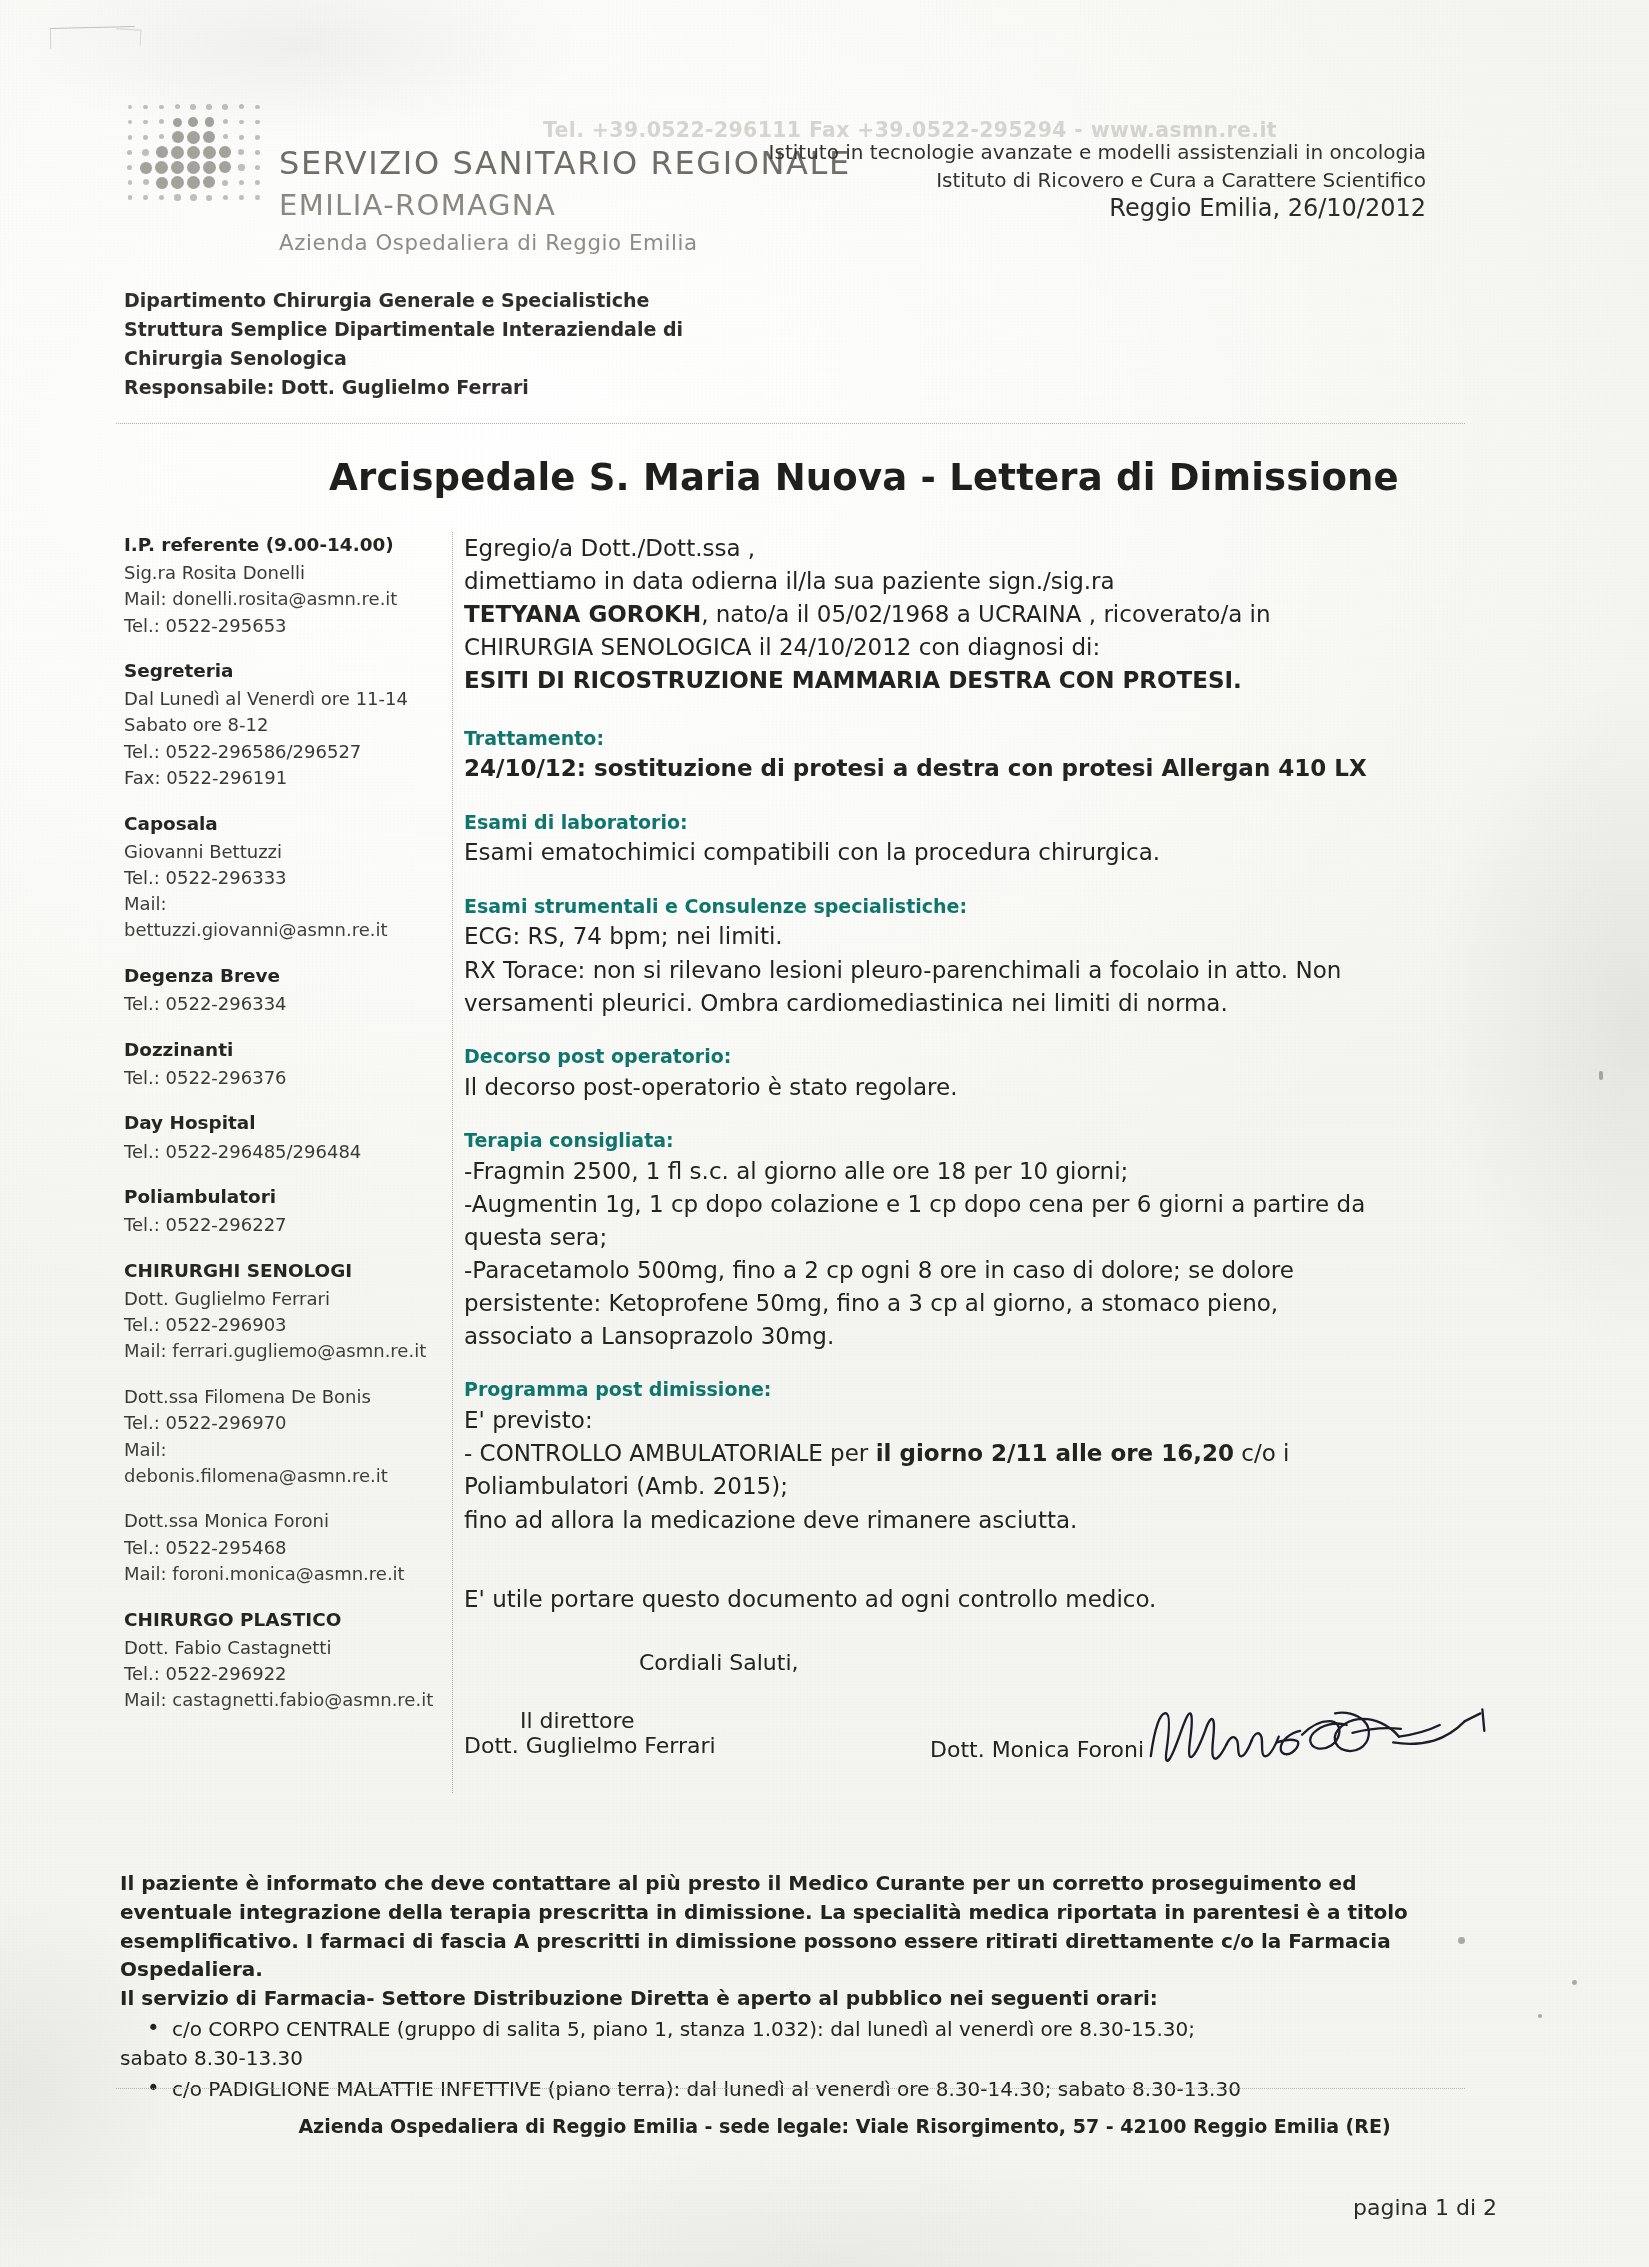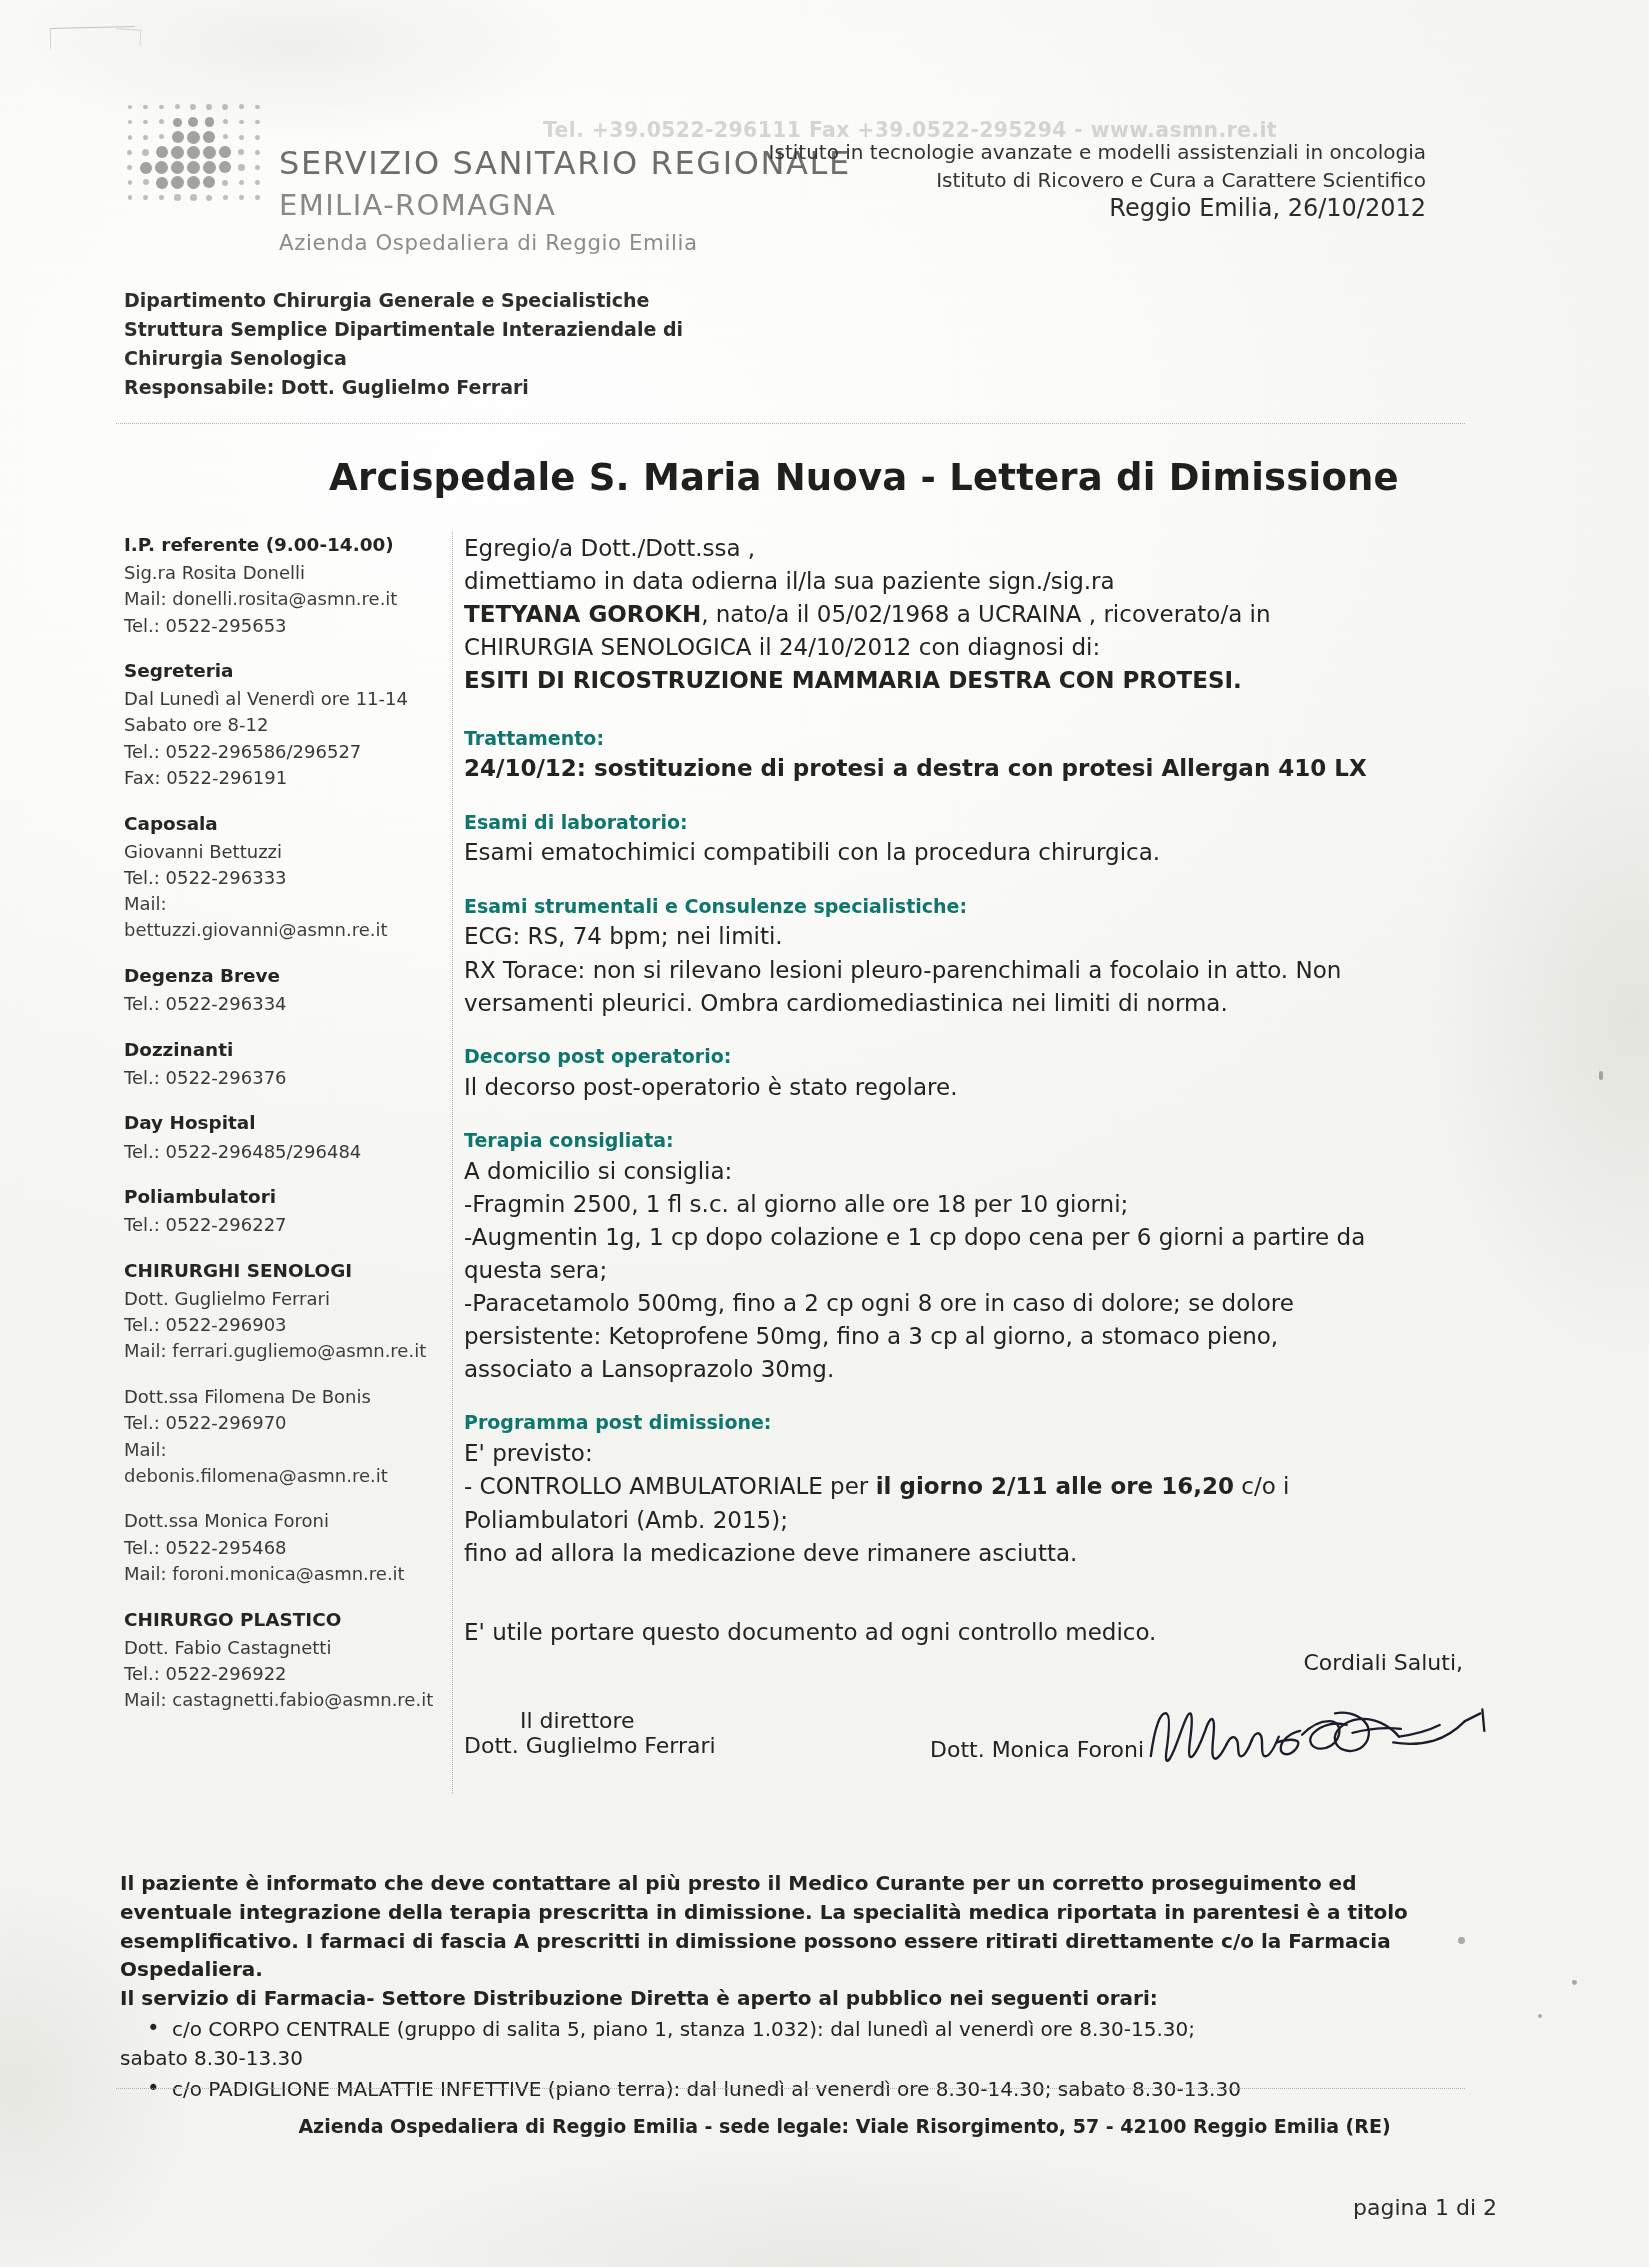--- a/index.html
+++ b/index.html
@@ -193,21 +193,21 @@
     font-size: 19px; font-weight: 700; color: #0f766e;
     margin-top: 25px; margin-bottom: 3.9px;
   }
   .sp-sm { height: 17.5px; }
   .sp-md { height: 29px; }
 
   
   #sig-area { position: absolute; left: 464px; top: 1650px; width: 999px; }
   #cordiali {
     font-size: 22px; color: #232322;
-    text-align: right; margin-left: 175px;
+    text-align: left; margin-left: 175px;
   }
   #sig-row {
     display: flex; margin-top: 33px; position: relative;
   }
   #sig-left { font-size: 22px; color: #232322; width: 330px; }
   #sig-left .dir { margin-left: 56px; }
   #sig-right { font-size: 22px; color: #232322; padding-top: 29px; margin-left: 136px; }
 
   #signature-svg {
     position: absolute;
@@ -441,21 +441,20 @@
 
     <div class="b-h">Esami strumentali e Consulenze specialistiche:</div>
     <div class="b-para">ECG: RS, 74 bpm; nei limiti.</div>
     <div class="b-para">RX Torace: non si rilevano lesioni pleuro-parenchimali a focolaio in atto. Non</div>
     <div class="b-para">versamenti pleurici. Ombra cardiomediastinica nei limiti di norma.</div>
 
     <div class="b-h">Decorso post operatorio:</div>
     <div class="b-para">Il decorso post-operatorio è stato regolare.</div>
 
     <div class="b-h">Terapia consigliata:</div>
-    <div class="b-para">A domicilio si consiglia:</div>
     <div class="b-para">-Fragmin 2500, 1 fl s.c. al giorno alle ore 18 per 10 giorni;</div>
     <div class="b-para">-Augmentin 1g, 1 cp dopo colazione e 1 cp dopo cena per 6 giorni a partire da</div>
     <div class="b-para">questa sera;</div>
     <div class="b-para">-Paracetamolo 500mg, fino a 2 cp ogni 8 ore in caso di dolore; se dolore</div>
     <div class="b-para">persistente: Ketoprofene 50mg, fino a 3 cp al giorno, a stomaco pieno,</div>
     <div class="b-para">associato a Lansoprazolo 30mg.</div>
 
     <div class="b-h">Programma post dimissione:</div>
     <div class="b-para">E' previsto:</div>
     <div class="b-para"><span>- CONTROLLO AMBULATORIALE per </span><span class="b-bold">il giorno 2/11 alle ore 16,20</span><span> c/o i</span></div>

